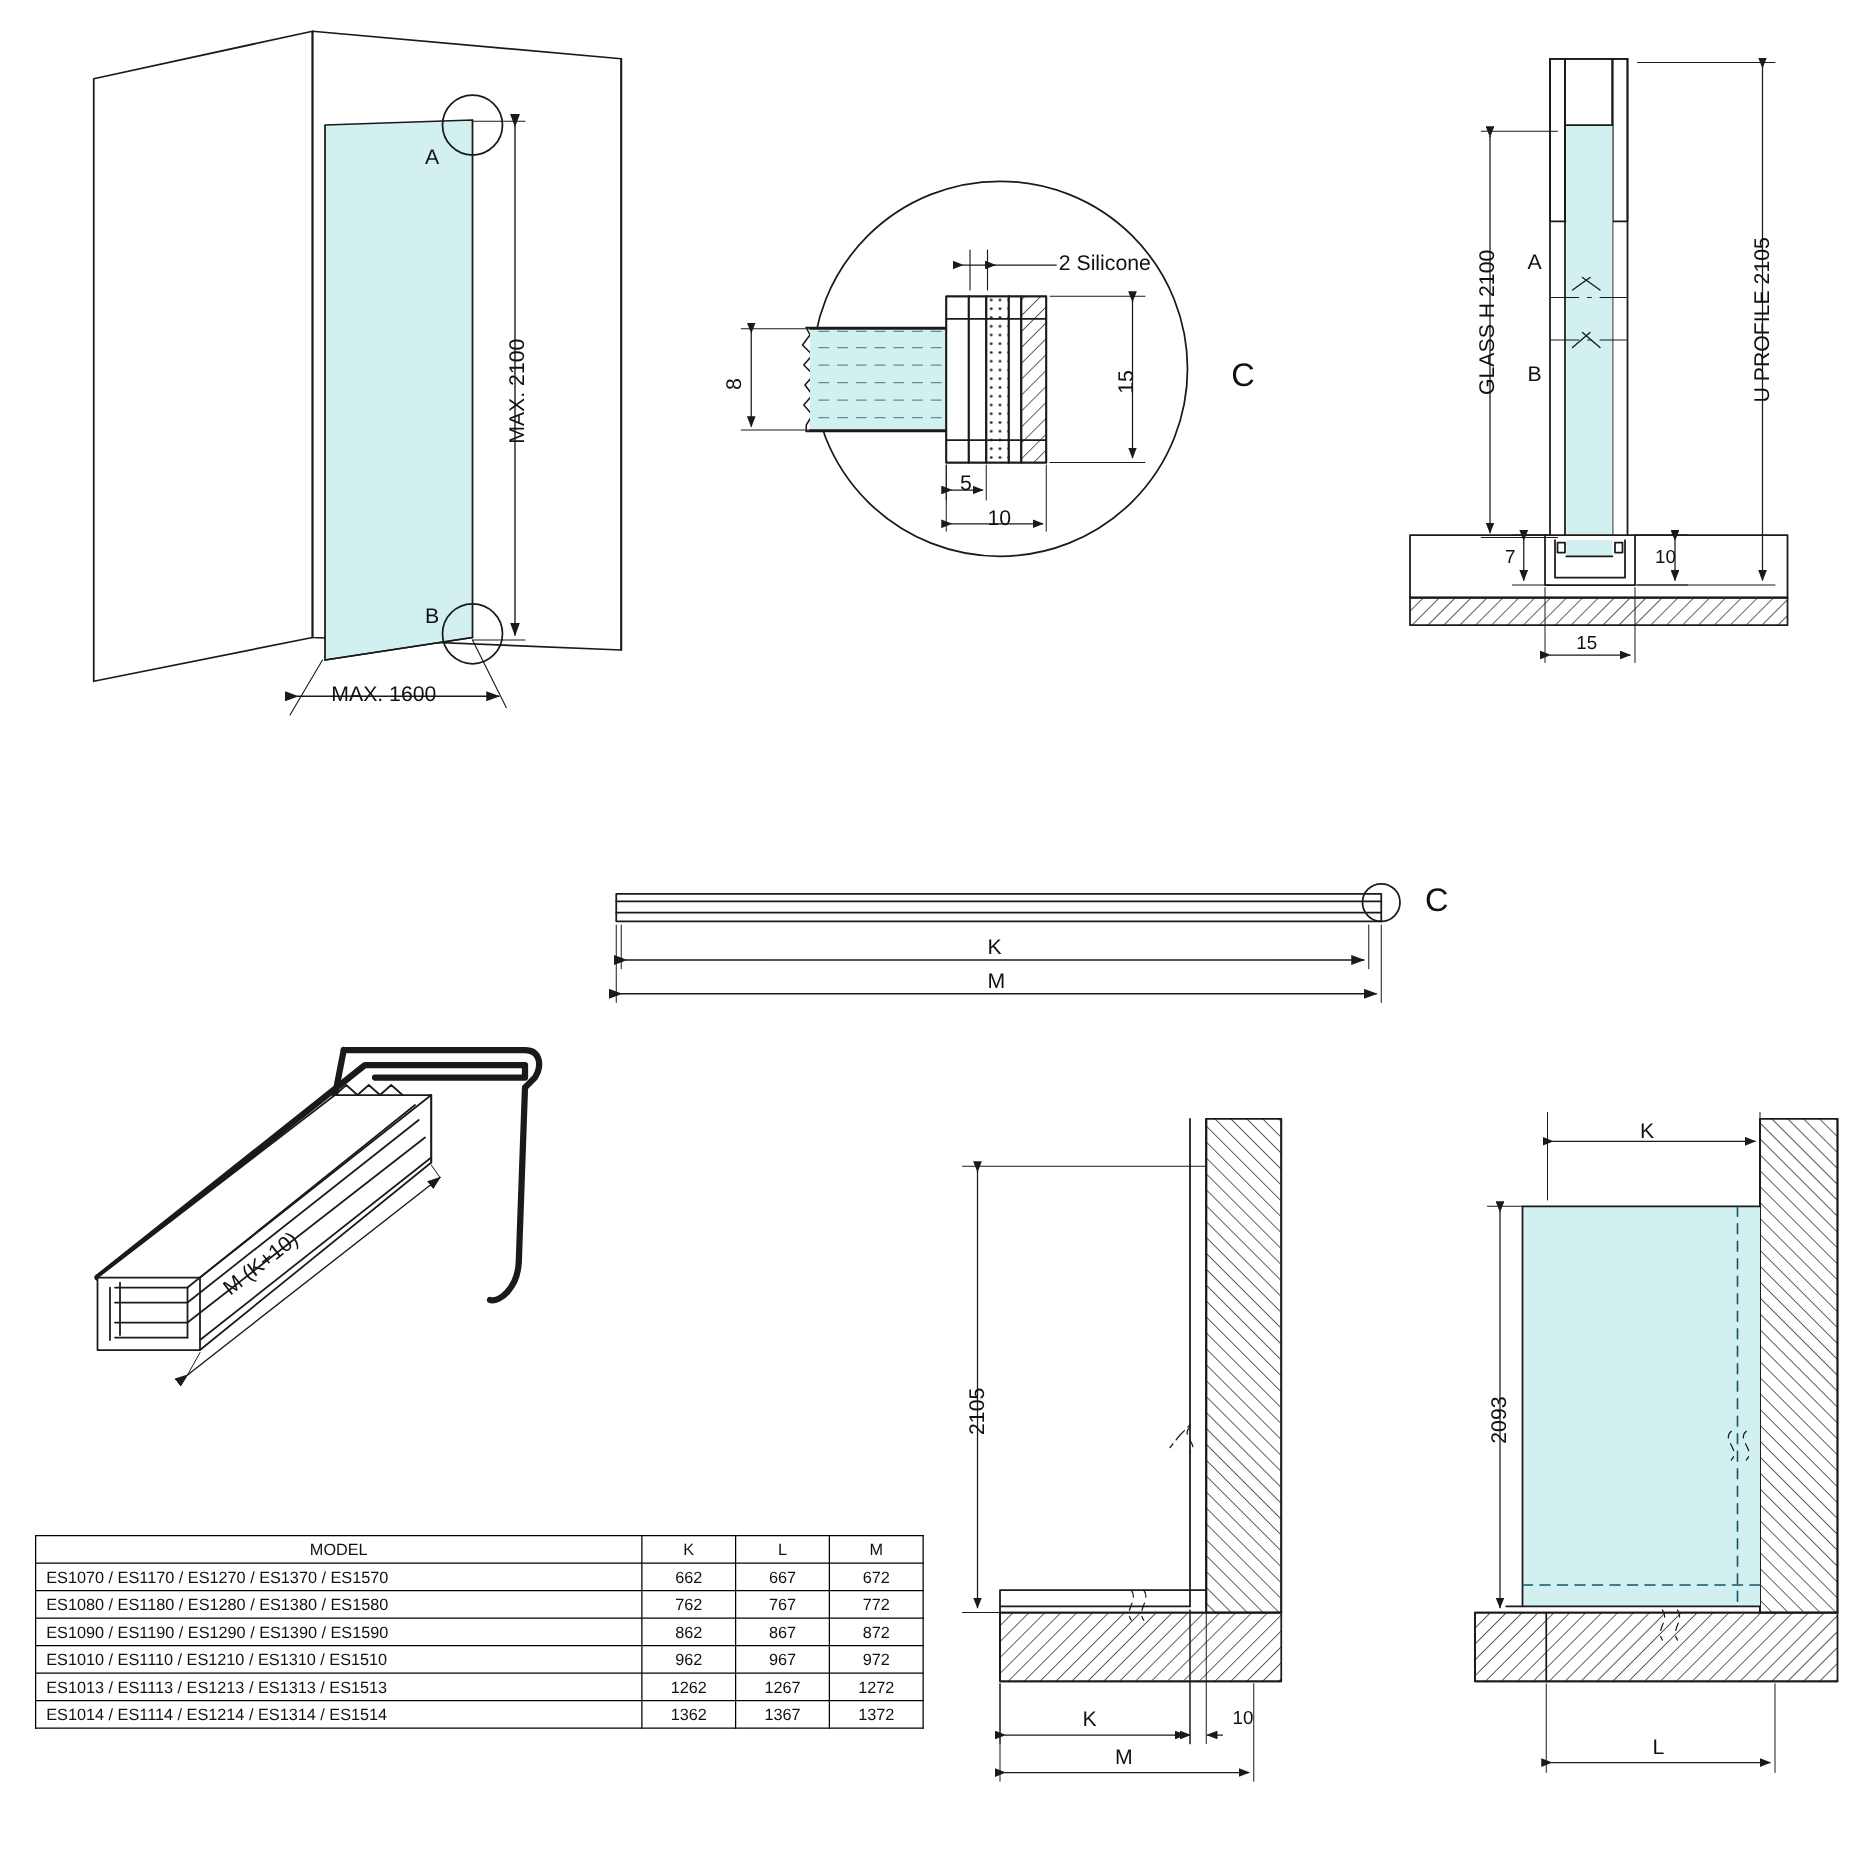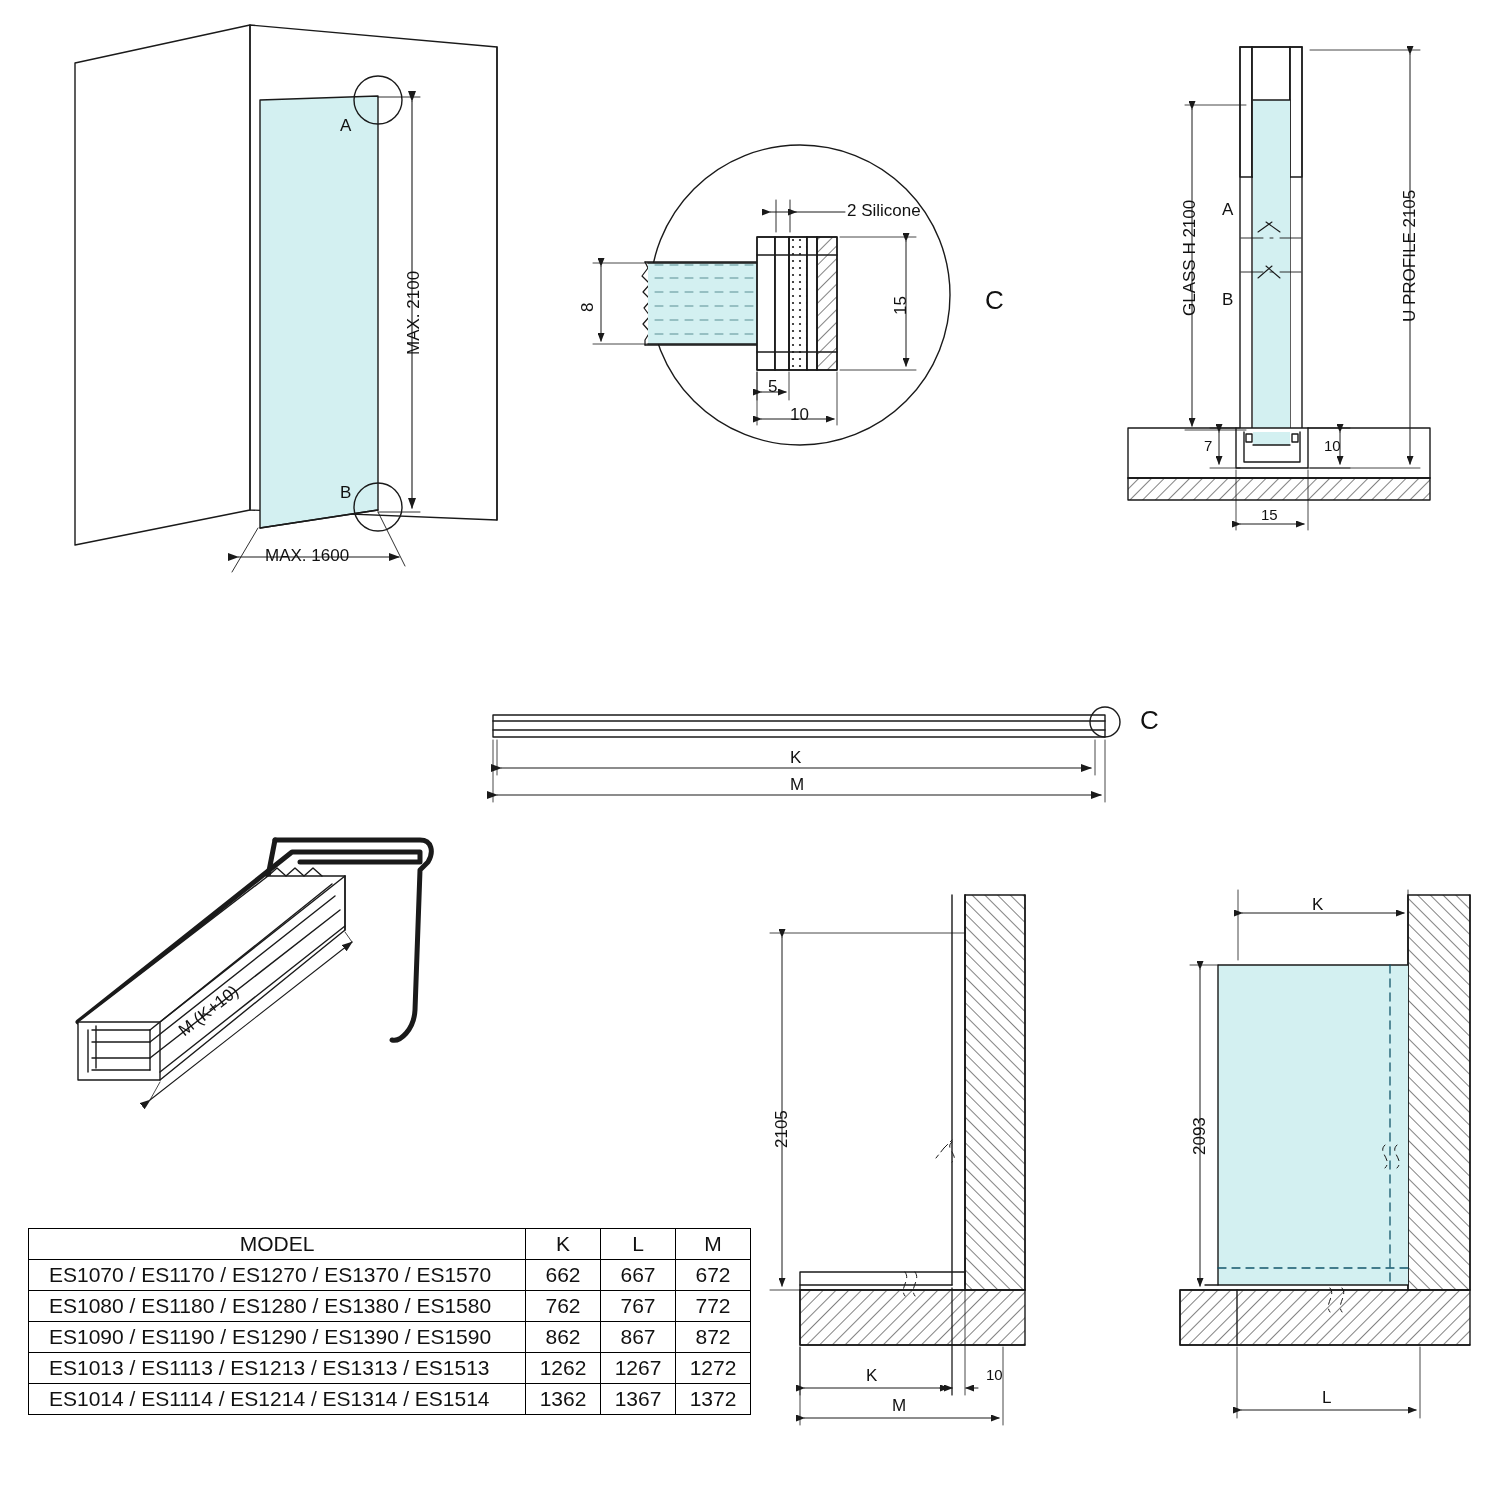--- a/index.html
+++ b/index.html
@@ -4,24 +4,24 @@
 <style>
   html,body{margin:0;padding:0;background:#ffffff;}
   body{width:1500px;height:1500px;position:relative;font-family:"Liberation Sans",sans-serif;color:#111;}
   .stage{position:absolute;left:0;top:0;width:1500px;height:1500px;}
   svg{position:absolute;left:0;top:0;width:1500px;height:1500px;overflow:visible;}
   .lbl{position:absolute;font-size:17px;color:#111;white-space:nowrap;}
   .lbl.sm{font-size:15px;}
   .lbl.big{font-size:19px;}
   .rot90{transform:rotate(-90deg);transform-origin:left top;}
   
-  .tbl{position:absolute;left:28px;top:1228px;border-collapse:collapse;font-size:21px;}
+  .tbl{position:absolute;left:28px;top:1228px;border-collapse:collapse;font-size:13px;}
   .tbl td,.tbl th{border:1px solid #000;padding:3px 6px;font-weight:normal;}
   .tbl th{text-align:center;}
-  .tbl td.model{width:470px;text-align:left;padding-left:20px;}
+  .tbl td.model{width:470px;text-align:left;padding-left:8px;}
   .tbl td.num{width:62px;text-align:center;}
   .tbl th.model{width:470px;text-align:center;}
   .tbl th.num{width:62px;text-align:center;}
 </style>
 </head>
 <body>
 
 <div class="stage">
 
 <svg viewBox="0 0 1500 1500">
@@ -314,20 +314,26 @@
       <td class="num">767</td>
       <td class="num">772</td>
     </tr>
     <tr>
       <td class="model">ES1090 / ES1190 / ES1290 / ES1390 / ES1590</td>
       <td class="num">862</td>
       <td class="num">867</td>
       <td class="num">872</td>
     </tr>
     <tr>
+      <td class="model">ES1010 / ES1110 / ES1210 / ES1310 / ES1510</td>
+      <td class="num">962</td>
+      <td class="num">967</td>
+      <td class="num">972</td>
+    </tr>
+    <tr>
       <td class="model">ES1013 / ES1113 / ES1213 / ES1313 / ES1513</td>
       <td class="num">1262</td>
       <td class="num">1267</td>
       <td class="num">1272</td>
     </tr>
     <tr>
       <td class="model">ES1014 / ES1114 / ES1214 / ES1314 / ES1514</td>
       <td class="num">1362</td>
       <td class="num">1367</td>
       <td class="num">1372</td>

